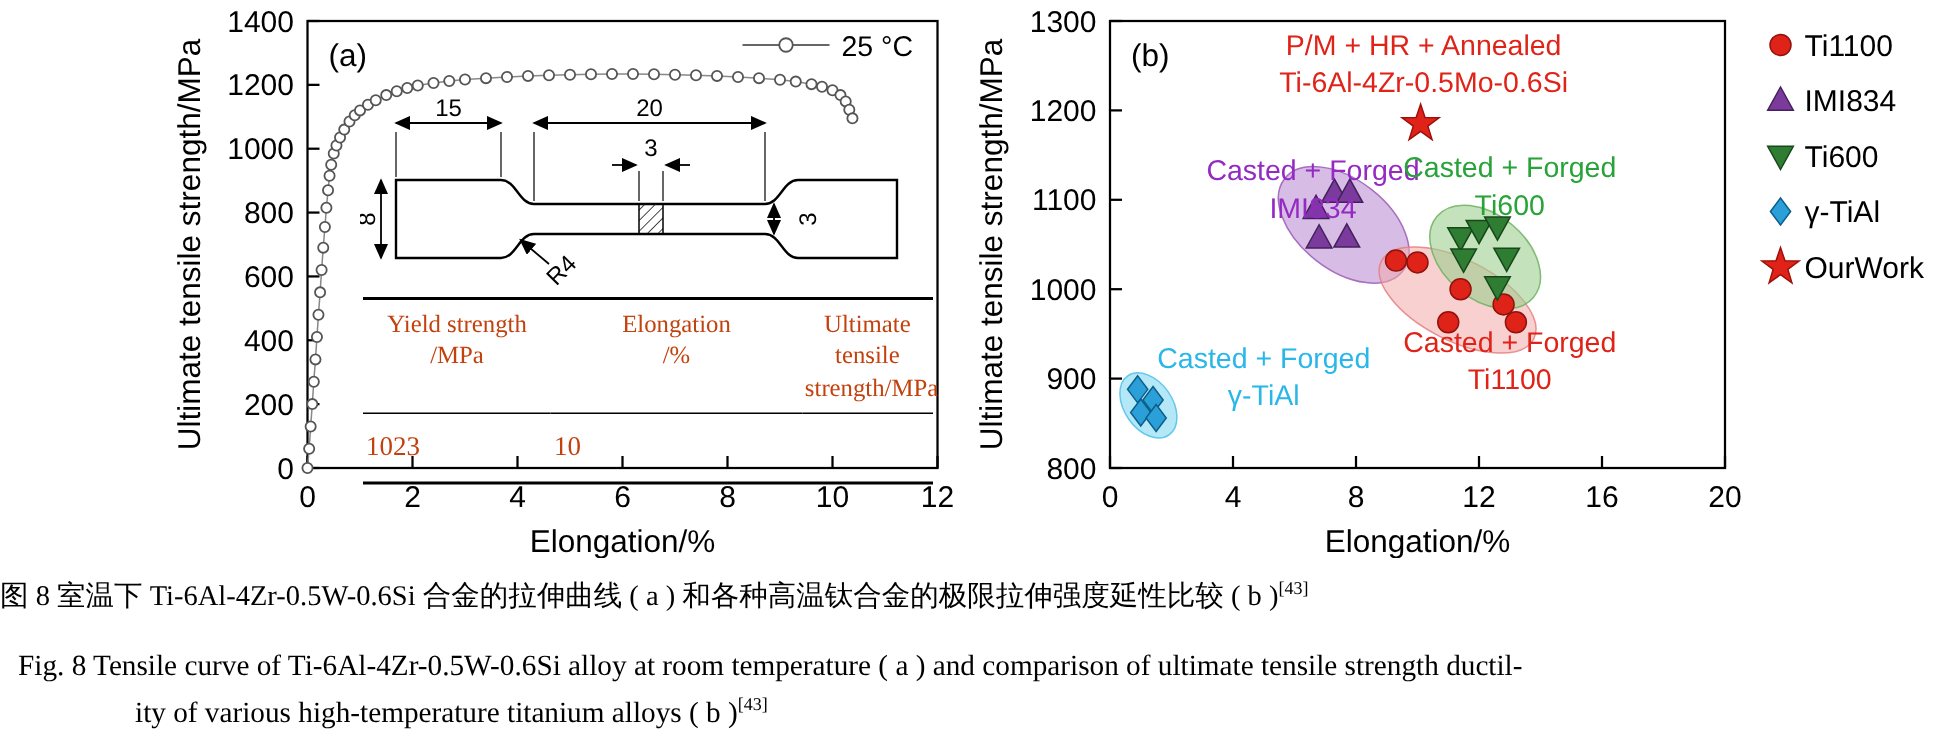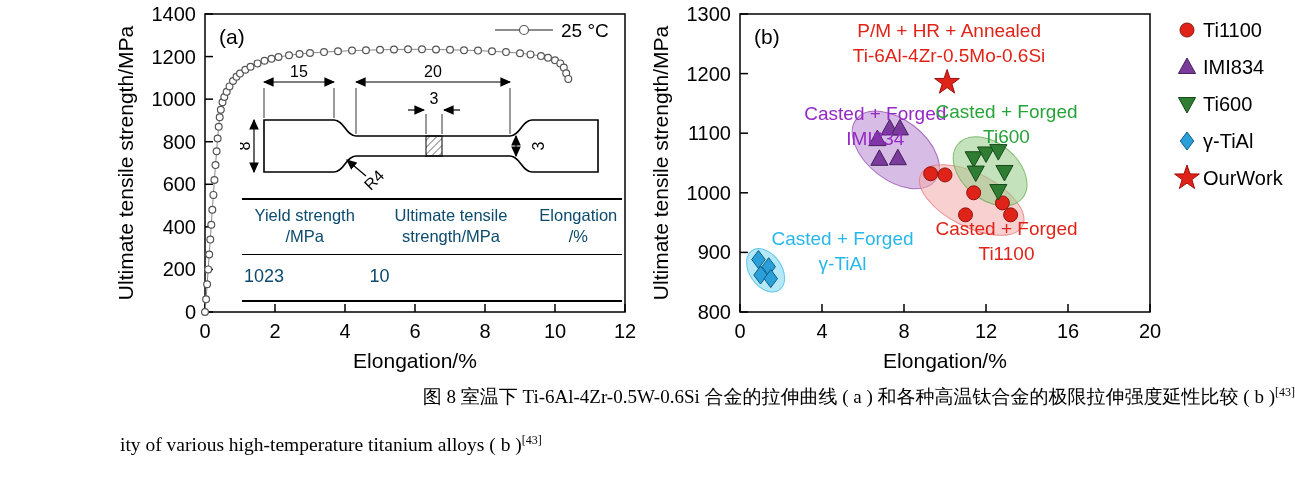--- a/index.html
+++ b/index.html
@@ -4,27 +4,27 @@
 <style>
   *{margin:0;padding:0;box-sizing:border-box;}
   html,body{background:#fff;}
   .figure{position:relative;width:1295px;height:502px;background:#fff;font-family:"Liberation Sans",sans-serif;overflow:hidden;}
   #chart-a{position:absolute;left:0;top:0;}
   #chart-b{position:absolute;left:635px;top:0;}
   .inset-specimen{position:absolute;left:240px;top:64px;}
   .inset-specimen text{font-family:"Liberation Sans",sans-serif;font-size:16px;fill:#000;}
   .inset-specimen .dim-line{stroke:#000;stroke-width:1.2;}
   .inset-specimen .ext-line{stroke:#000;stroke-width:0.8;}
-  .inset-table{position:absolute;left:242px;top:198px;width:380px;border-top:2px solid #000;border-bottom:2px solid #000;font-family:Liberation Sans, sans-serif;color:#0c4a6e;}
+  .inset-table{position:absolute;left:242px;top:198px;width:380px;border-top:2px solid #000;border-bottom:2px solid #000;font-family:Liberation Serif, serif;color:#c2410c;}
   .t-row{display:grid;grid-template-columns:33% 44% 23%;}
   .t-head .t-cell{padding:5px 2px 6px;border-bottom:1.5px solid #000;font-size:16.5px;line-height:1.3;text-align:center;white-space:pre-line;}
   .t-vals .t-cell{padding:11px 2px 13px;font-size:18px;text-align:left;}
-  .caption-zh{position:absolute;top:384px;left:0;width:100%;text-align:right;font-family:"Liberation Serif",serif;font-size:19px;color:#000;}
+  .caption-zh{position:absolute;top:384px;left:0;width:100%;text-align:left;font-family:"Liberation Serif",serif;font-size:19px;color:#000;}
   .caption-en{position:absolute;top:429px;left:12px;right:6px;font-family:"Liberation Serif",serif;font-size:19.5px;line-height:31px;color:#000;}
-  .caption-en .en-line2{margin-left:108px;}
+  .caption-en .en-line2{margin-left:78px;}
   sup{font-size:12px;line-height:0;}
 </style>
 </head>
 <body>
 
 <div class="figure">
 
   <svg id="chart-a" width="640" height="372">
       <g>
         <rect x="205" y="14" width="420" height="298" fill="none" stroke="#000" stroke-width="1.5"></rect>
@@ -265,33 +265,34 @@
     <text x="304" y="82" text-anchor="middle" transform="rotate(-90 304 82)">3</text>
 
     <line class="dim-line" x1="126" y1="112" x2="107" y2="96" marker-end="url(#ah-e)"></line>
     <text x="138" y="120" text-anchor="middle" transform="rotate(-45 138 120)">R4</text>
   </svg>
 
   <div class="inset-table">
     <div class="t-row t-head">
       <div class="t-cell">Yield strength
 /MPa</div>
+      <div class="t-cell">Elongation
+/%</div>
       <div class="t-cell">Ultimate tensile
 strength/MPa</div>
-      <div class="t-cell">Elongation
-/%</div>
     </div>
     <div class="t-row t-vals">
       <div class="t-cell">1023</div>
       <div class="t-cell">10</div>
     </div>
   </div>
 
   <div class="caption-zh">
     <span>图 8  室温下 Ti-6Al-4Zr-0.5W-0.6Si 合金的拉伸曲线 ( a ) 和各种高温钛合金的极限拉伸强度延性比较 ( b )</span><sup>[43]</sup>
   </div>
   <div class="caption-en">
+    <div class="en-line1">Fig. 8  Tensile curve of Ti-6Al-4Zr-0.5W-0.6Si alloy at room temperature ( a ) and comparison of ultimate tensile strength ductil-</div>
     <div class="en-line2">
       <span>ity of various high-temperature titanium alloys ( b )</span><sup>[43]</sup>
     </div>
   </div>
 
 </div>
 
 </body></html>

